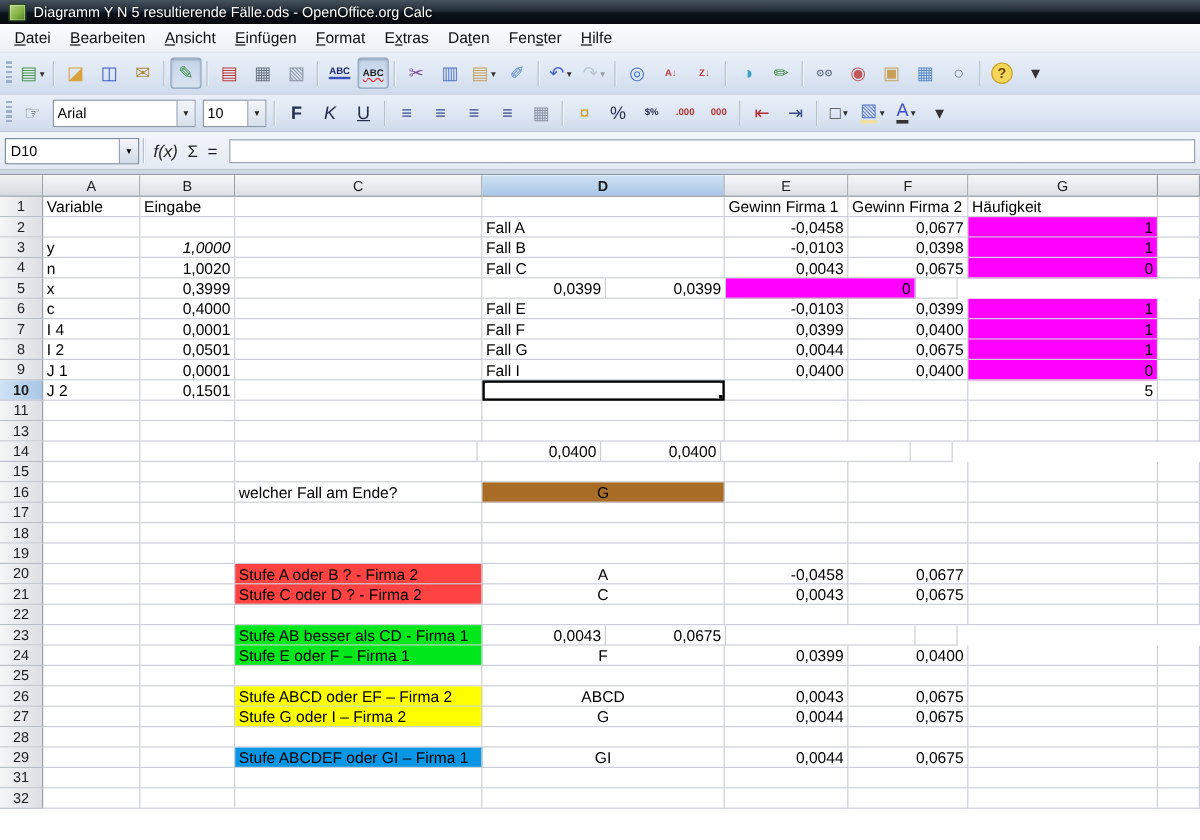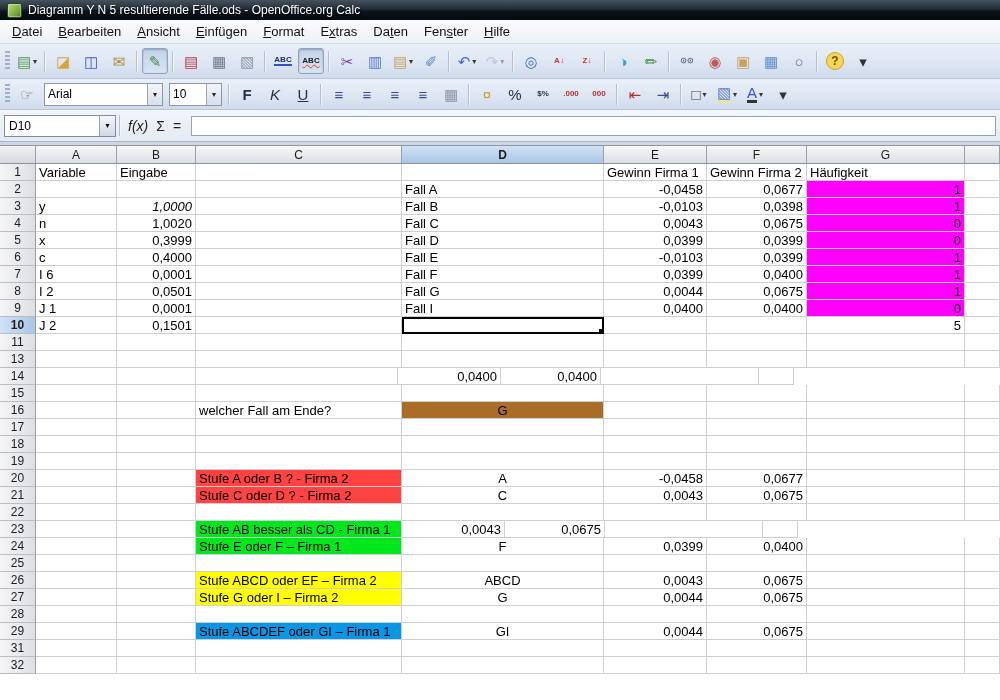--- a/index.html
+++ b/index.html
@@ -358,40 +358,39 @@
         <div class="cell al-r" data-name="cell-E4" style="width: 103px;">0,0043</div>
         <div class="cell al-r" data-name="cell-F4" style="width: 100px;">0,0675</div>
         <div class="cell al-r bg-magenta" data-name="cell-G4" style="width: 158px;">0</div>
         <div class="cell" data-name="cell-H4" style="width: 35px;"></div>
       </div>
       <div class="grid-row">
         <div class="row-hdr" data-name="row-header-5" style="width: 36px;">5</div>
         <div class="cell" data-name="cell-A5" style="width: 81px;">x</div>
         <div class="cell al-r" data-name="cell-B5" style="width: 79px;">0,3999</div>
         <div class="cell" data-name="cell-C5" style="width: 206px;"></div>
-        <div class="cell" data-name="cell-D5" style="width: 202px;">Fall D</div>
         <div class="cell al-r" data-name="cell-E5" style="width: 103px;">0,0399</div>
         <div class="cell al-r" data-name="cell-F5" style="width: 100px;">0,0399</div>
         <div class="cell al-r bg-magenta" data-name="cell-G5" style="width: 158px;">0</div>
         <div class="cell" data-name="cell-H5" style="width: 35px;"></div>
       </div>
       <div class="grid-row">
         <div class="row-hdr" data-name="row-header-6" style="width: 36px;">6</div>
         <div class="cell" data-name="cell-A6" style="width: 81px;">c</div>
         <div class="cell al-r" data-name="cell-B6" style="width: 79px;">0,4000</div>
         <div class="cell" data-name="cell-C6" style="width: 206px;"></div>
         <div class="cell" data-name="cell-D6" style="width: 202px;">Fall E</div>
         <div class="cell al-r" data-name="cell-E6" style="width: 103px;">-0,0103</div>
         <div class="cell al-r" data-name="cell-F6" style="width: 100px;">0,0399</div>
         <div class="cell al-r bg-magenta" data-name="cell-G6" style="width: 158px;">1</div>
         <div class="cell" data-name="cell-H6" style="width: 35px;"></div>
       </div>
       <div class="grid-row">
         <div class="row-hdr" data-name="row-header-7" style="width: 36px;">7</div>
-        <div class="cell" data-name="cell-A7" style="width: 81px;">I 6</div>
+        <div class="cell" data-name="cell-A7" style="width: 81px;">I 4</div>
         <div class="cell al-r" data-name="cell-B7" style="width: 79px;">0,0001</div>
         <div class="cell" data-name="cell-C7" style="width: 206px;"></div>
         <div class="cell" data-name="cell-D7" style="width: 202px;">Fall F</div>
         <div class="cell al-r" data-name="cell-E7" style="width: 103px;">0,0399</div>
         <div class="cell al-r" data-name="cell-F7" style="width: 100px;">0,0400</div>
         <div class="cell al-r bg-magenta" data-name="cell-G7" style="width: 158px;">1</div>
         <div class="cell" data-name="cell-H7" style="width: 35px;"></div>
       </div>
       <div class="grid-row">
         <div class="row-hdr" data-name="row-header-8" style="width: 36px;">8</div>

